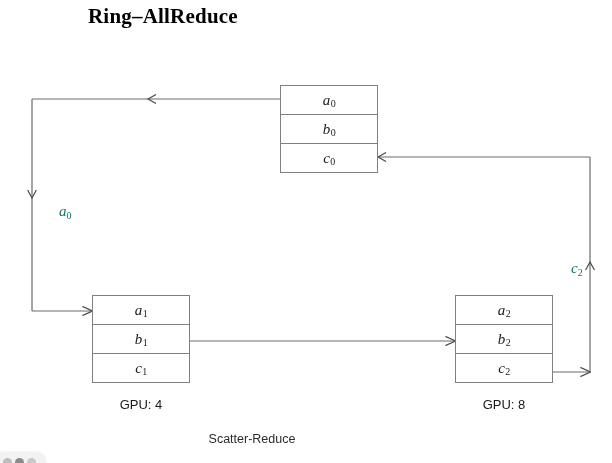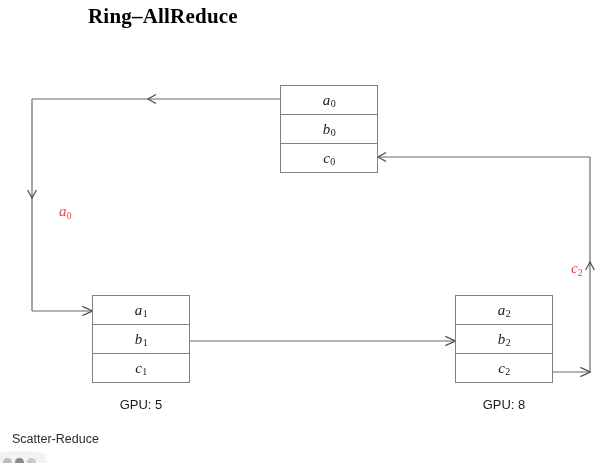--- a/index.html
+++ b/index.html
@@ -79,37 +79,37 @@
     white-space: pre;
     text-align: center;
   }
 
   
   .edge-label {
     position: absolute;
     font-family: "Liberation Serif", "DejaVu Serif", serif;
     font-style: italic;
     font-size: 15px;
-    color: #ef4444;
+    color: #0f766e;
     white-space: pre;
   }
   .edge-label .sub {
     font-size: 10px;
     font-style: normal;
     position: relative;
     top: 3px;
   }
 
   
   .caption {
     position: absolute;
     left: 0;
     top: 432px;
     width: 492px;
-    text-align: left;
+    text-align: center;
     font-family: "Liberation Sans", sans-serif;
     font-size: 12.5px;
     color: #2b2b2b;
     padding-left: 12px;
     box-sizing: border-box;
   }
 
   
   .corner-widget {
     position: absolute;
@@ -214,21 +214,21 @@
     </div>
     <div class="gpu-cell">
       <span>b</span>
         <span class="sub">1</span>
     </div>
     <div class="gpu-cell">
       <span>c</span>
         <span class="sub">1</span>
     </div>
   </div>
-  <div class="gpu-label" style="left:92px; top:397px; width:98px;">GPU: 5</div>
+  <div class="gpu-label" style="left:92px; top:397px; width:98px;">GPU: 4</div>
 
   <div class="gpu-box" style="left:455px; top:295px; width:98px; height:88px;">
     <div class="gpu-cell">
       <span>a</span>
         <span class="sub">2</span>
     </div>
     <div class="gpu-cell">
       <span>b</span>
         <span class="sub">2</span>
     </div>

